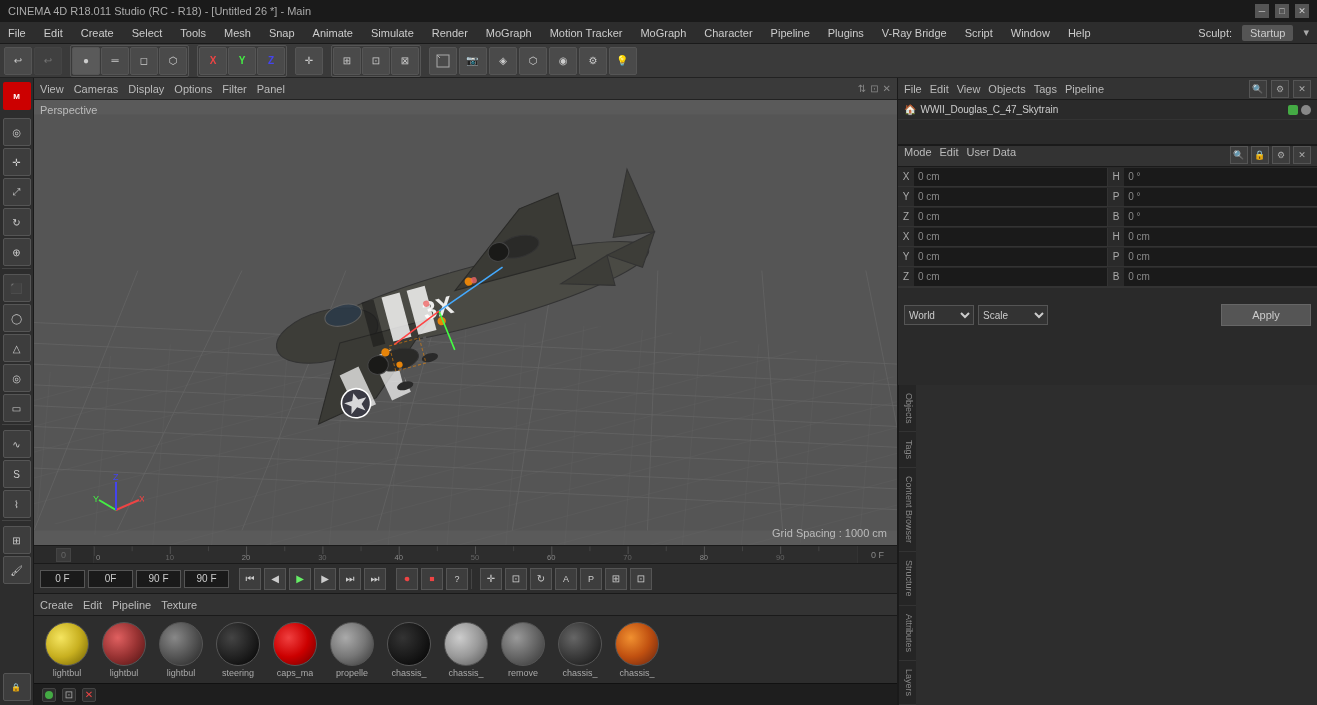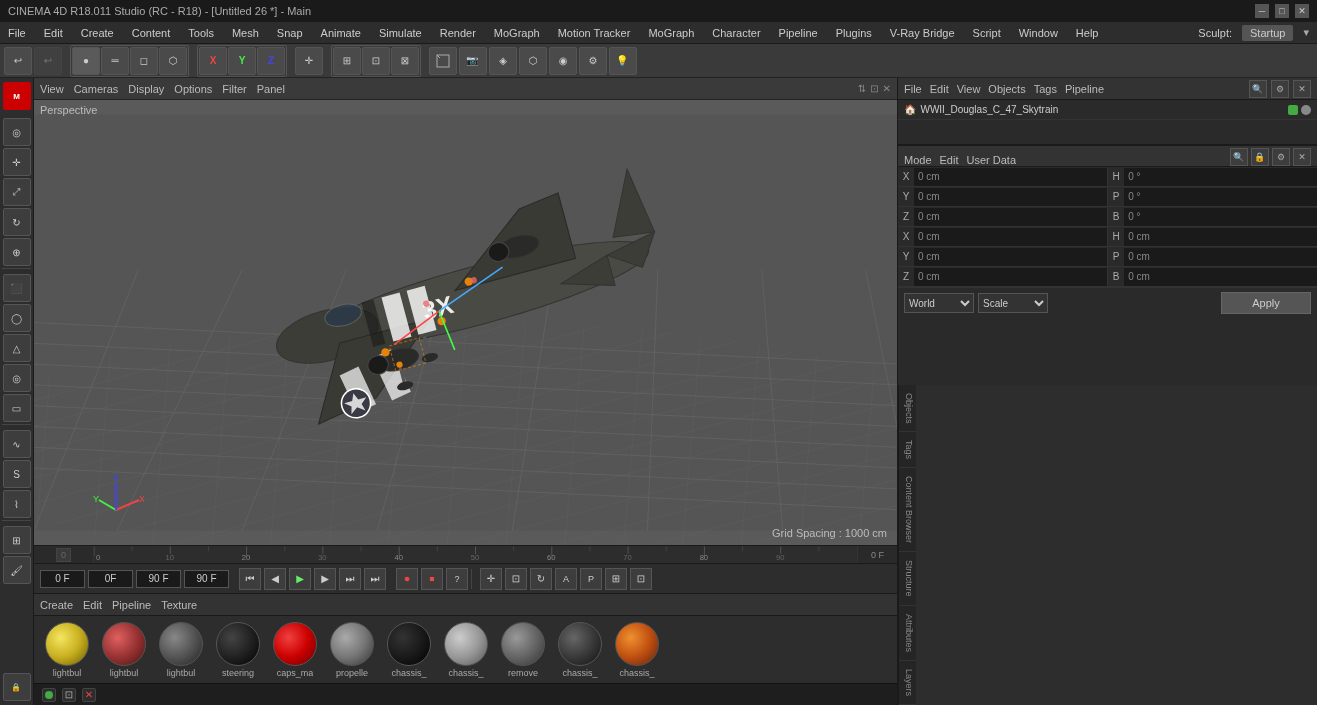--- a/index.html
+++ b/index.html
@@ -121,21 +121,21 @@
     <button class="win-btn">─</button>
     <button class="win-btn">□</button>
     <button class="win-btn">✕</button>
   </div>
 </div>
 
 <div id="menubar">
   <span>File</span>
   <span>Edit</span>
   <span>Create</span>
-  <span>Content</span>
+  <span>Select</span>
   <span>Tools</span>
   <span>Mesh</span>
   <span>Snap</span>
   <span>Animate</span>
   <span>Simulate</span>
   <span>Render</span>
   <span>MoGraph</span>
   <span>Motion Tracker</span>
   <span>MoGraph</span>
   <span>Character</span>
@@ -517,21 +517,21 @@
             <div style="width:10px;height:10px;background:#4a4;border-radius:2px;"></div>
             <div style="width:10px;height:10px;background:#888;border-radius:50%;"></div>
           </div>
         </div>
         <div id="obj-content" style="flex:1;padding:4px;background:#2a2a2a;overflow:auto;">
           
         </div>
       </div>
 
       <div id="attr-panel" style="height:240px;display:flex;flex-direction:column;">
-        <div id="attr-toolbar" style="height:22px;background:#333;display:flex;align-items:flex-end;padding:0 6px;gap:8px;font-size:11px;border-bottom:1px solid #1a1a1a;border-top:1px solid #1a1a1a;">
+        <div id="attr-toolbar" style="height:22px;background:#333;display:flex;align-items:flex-start;padding:0 6px;gap:8px;font-size:11px;border-bottom:1px solid #1a1a1a;border-top:1px solid #1a1a1a;">
           <span>Mode</span>
           <span>Edit</span>
           <span>User Data</span>
           <div style="margin-left:auto;display:flex;gap:3px;">
             <button style="width:18px;height:18px;background:#3d3d3d;border:1px solid #555;color:#aaa;font-size:9px;cursor:pointer;">🔍</button>
             <button style="width:18px;height:18px;background:#3d3d3d;border:1px solid #555;color:#aaa;font-size:9px;cursor:pointer;">🔒</button>
             <button style="width:18px;height:18px;background:#3d3d3d;border:1px solid #555;color:#aaa;font-size:9px;cursor:pointer;">⚙</button>
             <button style="width:18px;height:18px;background:#3d3d3d;border:1px solid #555;color:#aaa;font-size:9px;cursor:pointer;">✕</button>
           </div>
         </div>
@@ -572,21 +572,21 @@
             </tr>
             <tr style="height:20px;border-bottom:1px solid #333;">
               <td style="width:16px;color:#aaa;text-align:center;padding:0 2px;">Z</td>
               <td style="padding:0;"><input type="text" value="0 cm" style="width: 100%; height: 18px; background: rgb(26, 26, 26); border-top: none; border-bottom: none; border-left: none; border-image: initial; border-right: 1px solid rgb(51, 51, 51); color: rgb(136, 136, 136); font-size: 10px; padding: 0px 4px;"></td>
               <td style="width:16px;color:#aaa;text-align:center;padding:0 2px;">B</td>
               <td style="padding:0;"><input type="text" value="0 cm" style="width: 100%; height: 18px; background: rgb(26, 26, 26); border: none; color: rgb(136, 136, 136); font-size: 10px; padding: 0px 4px;"></td>
             </tr>
           </tbody>
             </table>
 
-          <div style="display:flex;align-items:center;gap:4px;padding:4px 6px;border-top:1px solid #333;">
+          <div style="display:flex;align-items:center;gap:4px;padding:16px 6px;border-top:1px solid #333;">
             <select style="width:70px;height:20px;background:#333;border:1px solid #555;color:#ccc;font-size:10px;">
               <option>World</option>
               <option>Object</option>
             </select>
             <select style="width:70px;height:20px;background:#333;border:1px solid #555;color:#ccc;font-size:10px;">
               <option>Scale</option>
               <option>Size</option>
             </select>
             <div style="margin-left:auto;">
               <button class="apply-btn" style="width:90px;height:22px;background:#555;border:1px solid #666;color:#ccc;font-size:11px;cursor:pointer;">Apply</button>

